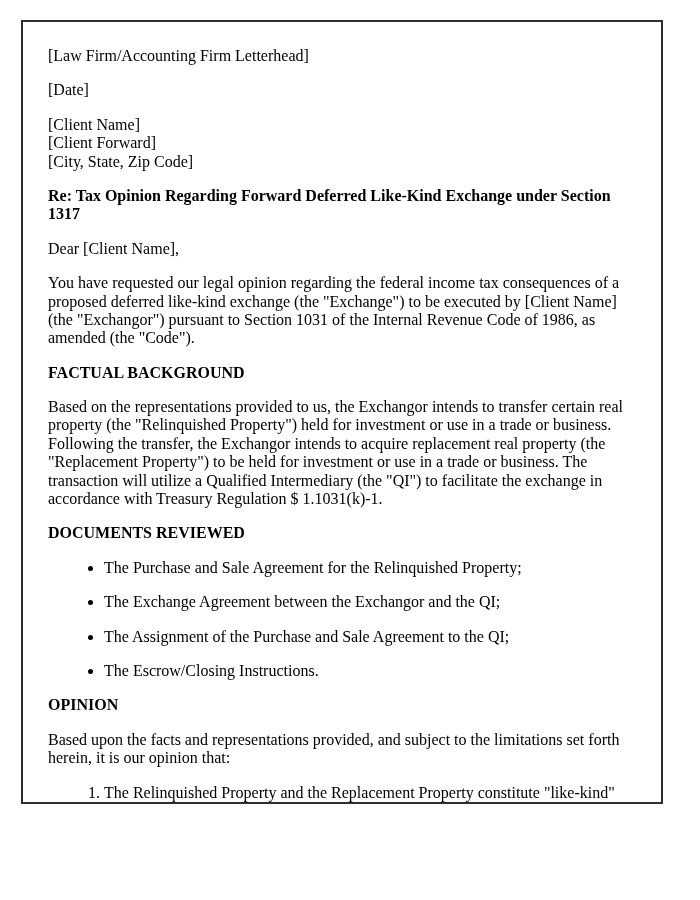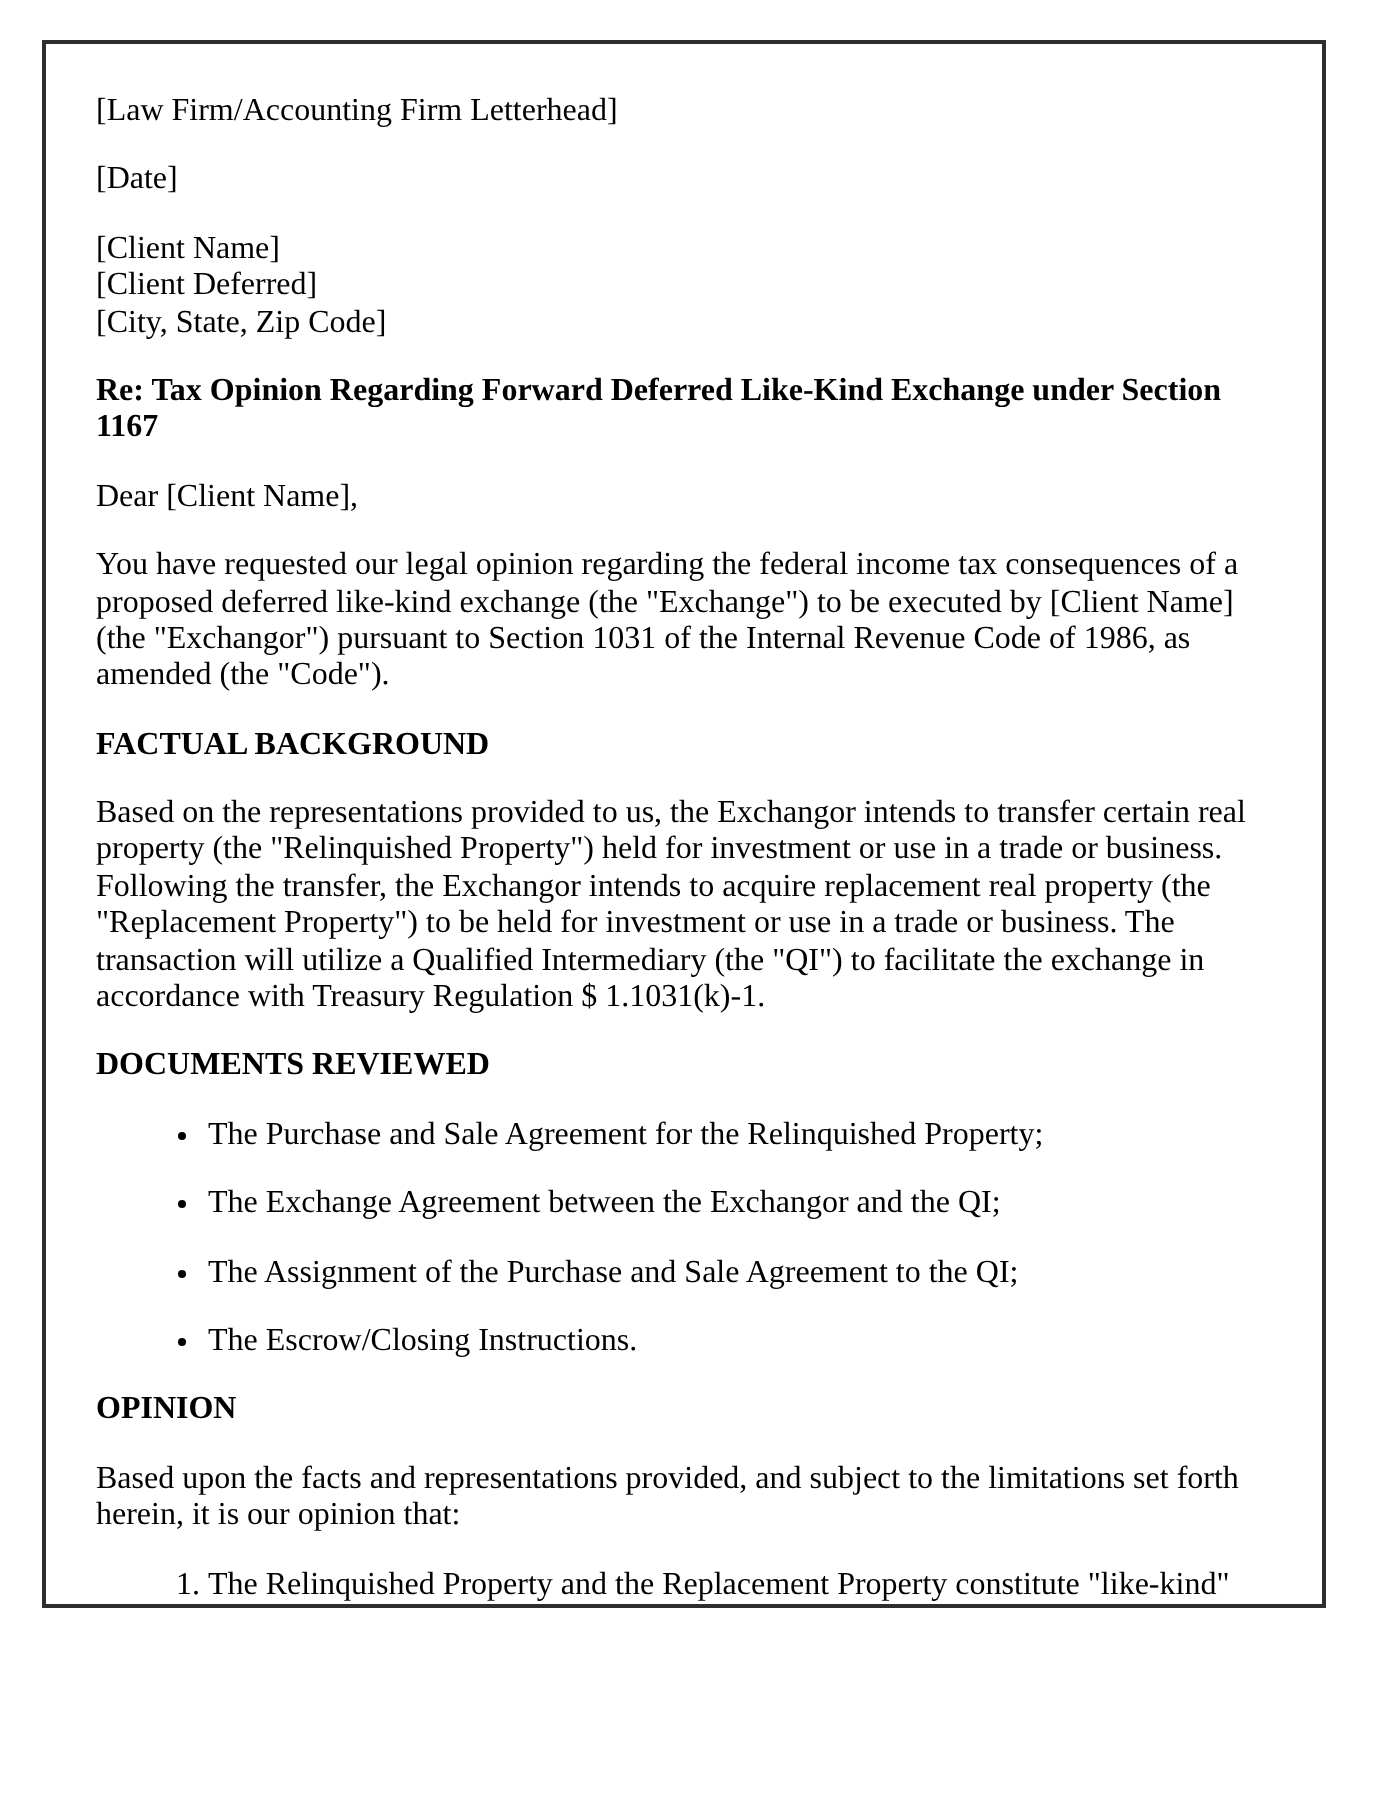--- a/index.html
+++ b/index.html
@@ -32,25 +32,25 @@
 <body>
 
 <div class="page">
 
   <p>[Law Firm/Accounting Firm Letterhead]</p>
 
   <p>[Date]</p>
 
   <p>
     <span>[Client Name]</span><br>
-    <span>[Client Deferred]</span><br>
+    <span>[Client Forward]</span><br>
     <span>[City, State, Zip Code]</span>
   </p>
 
-  <p class="bold">Re: Tax Opinion Regarding Forward Deferred Like-Kind Exchange under Section 1167</p>
+  <p class="bold">Re: Tax Opinion Regarding Forward Deferred Like-Kind Exchange under Section 1317</p>
 
   <p>Dear [Client Name],</p>
 
   <p>You have requested our legal opinion regarding the federal income tax consequences of a proposed deferred like-kind exchange (the "Exchange") to be executed by [Client Name] (the "Exchangor") pursuant to Section 1031 of the Internal Revenue Code of 1986, as amended (the "Code").</p>
 
   <p class="bold">FACTUAL BACKGROUND</p>
 
   <p>Based on the representations provided to us, the Exchangor intends to transfer certain real property (the "Relinquished Property") held for investment or use in a trade or business. Following the transfer, the Exchangor intends to acquire replacement real property (the "Replacement Property") to be held for investment or use in a trade or business. The transaction will utilize a Qualified Intermediary (the "QI") to facilitate the exchange in accordance with Treasury Regulation $ 1.1031(k)-1.</p>
 
   <p class="bold">DOCUMENTS REVIEWED</p>

